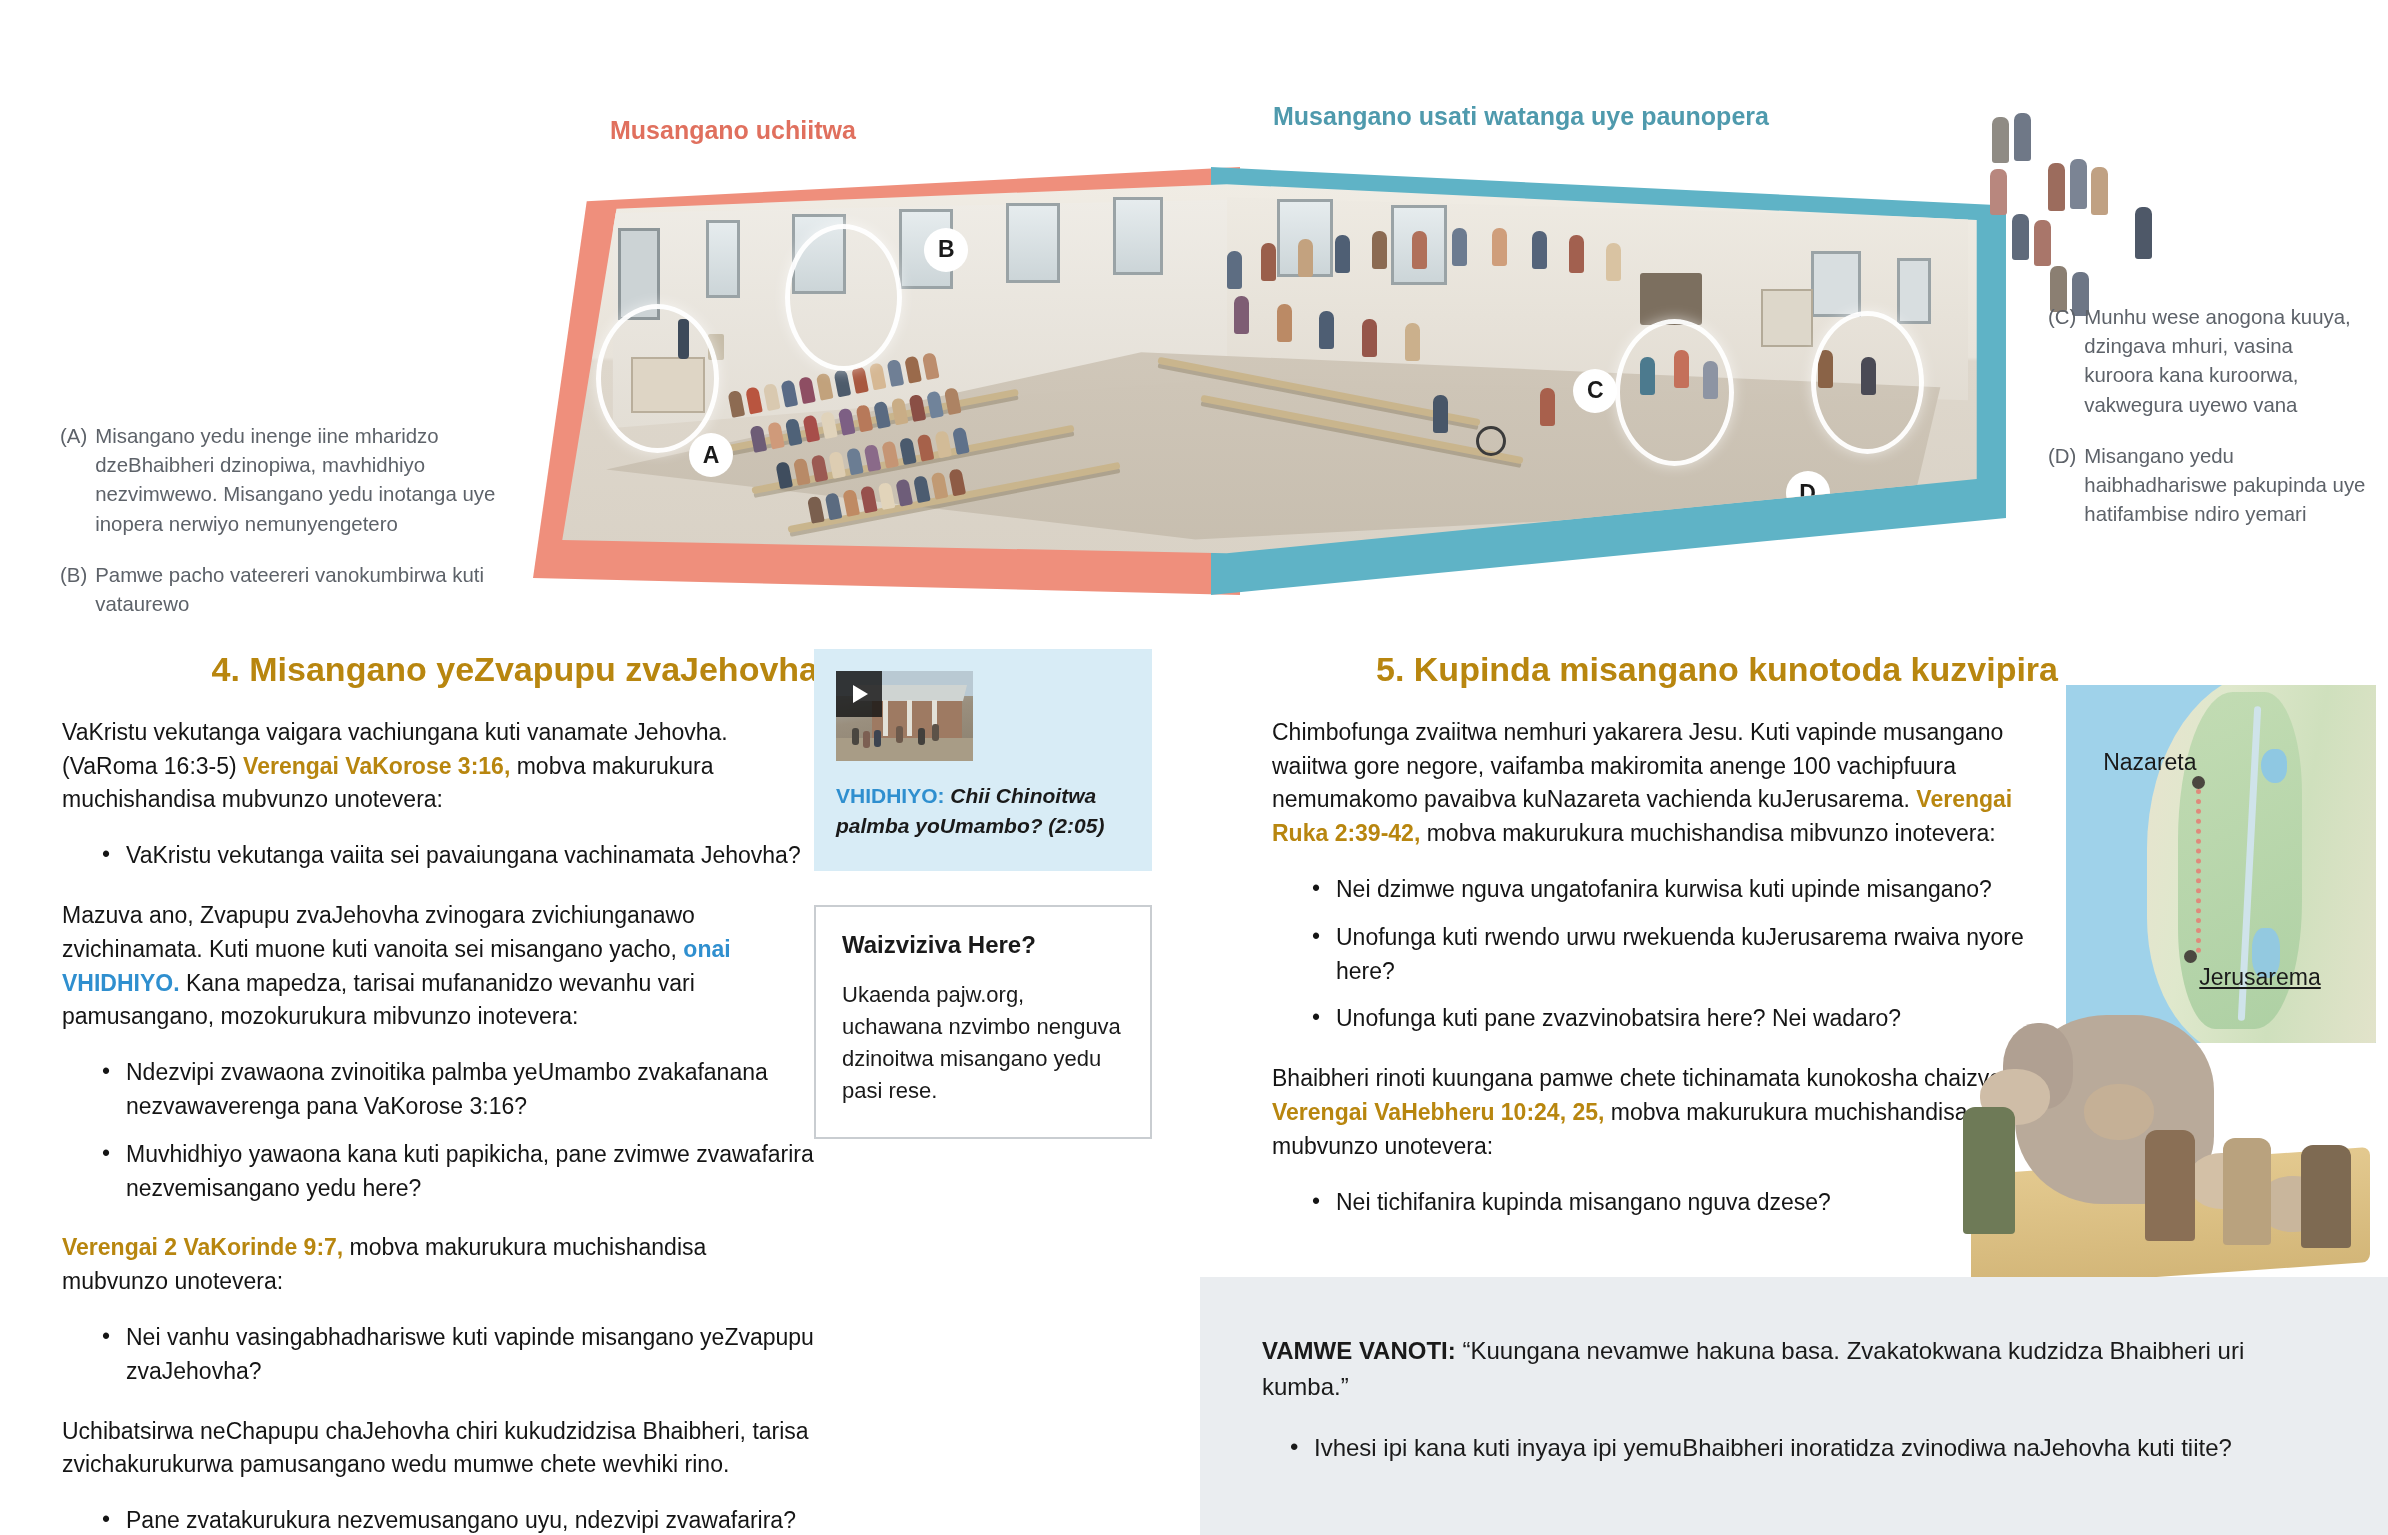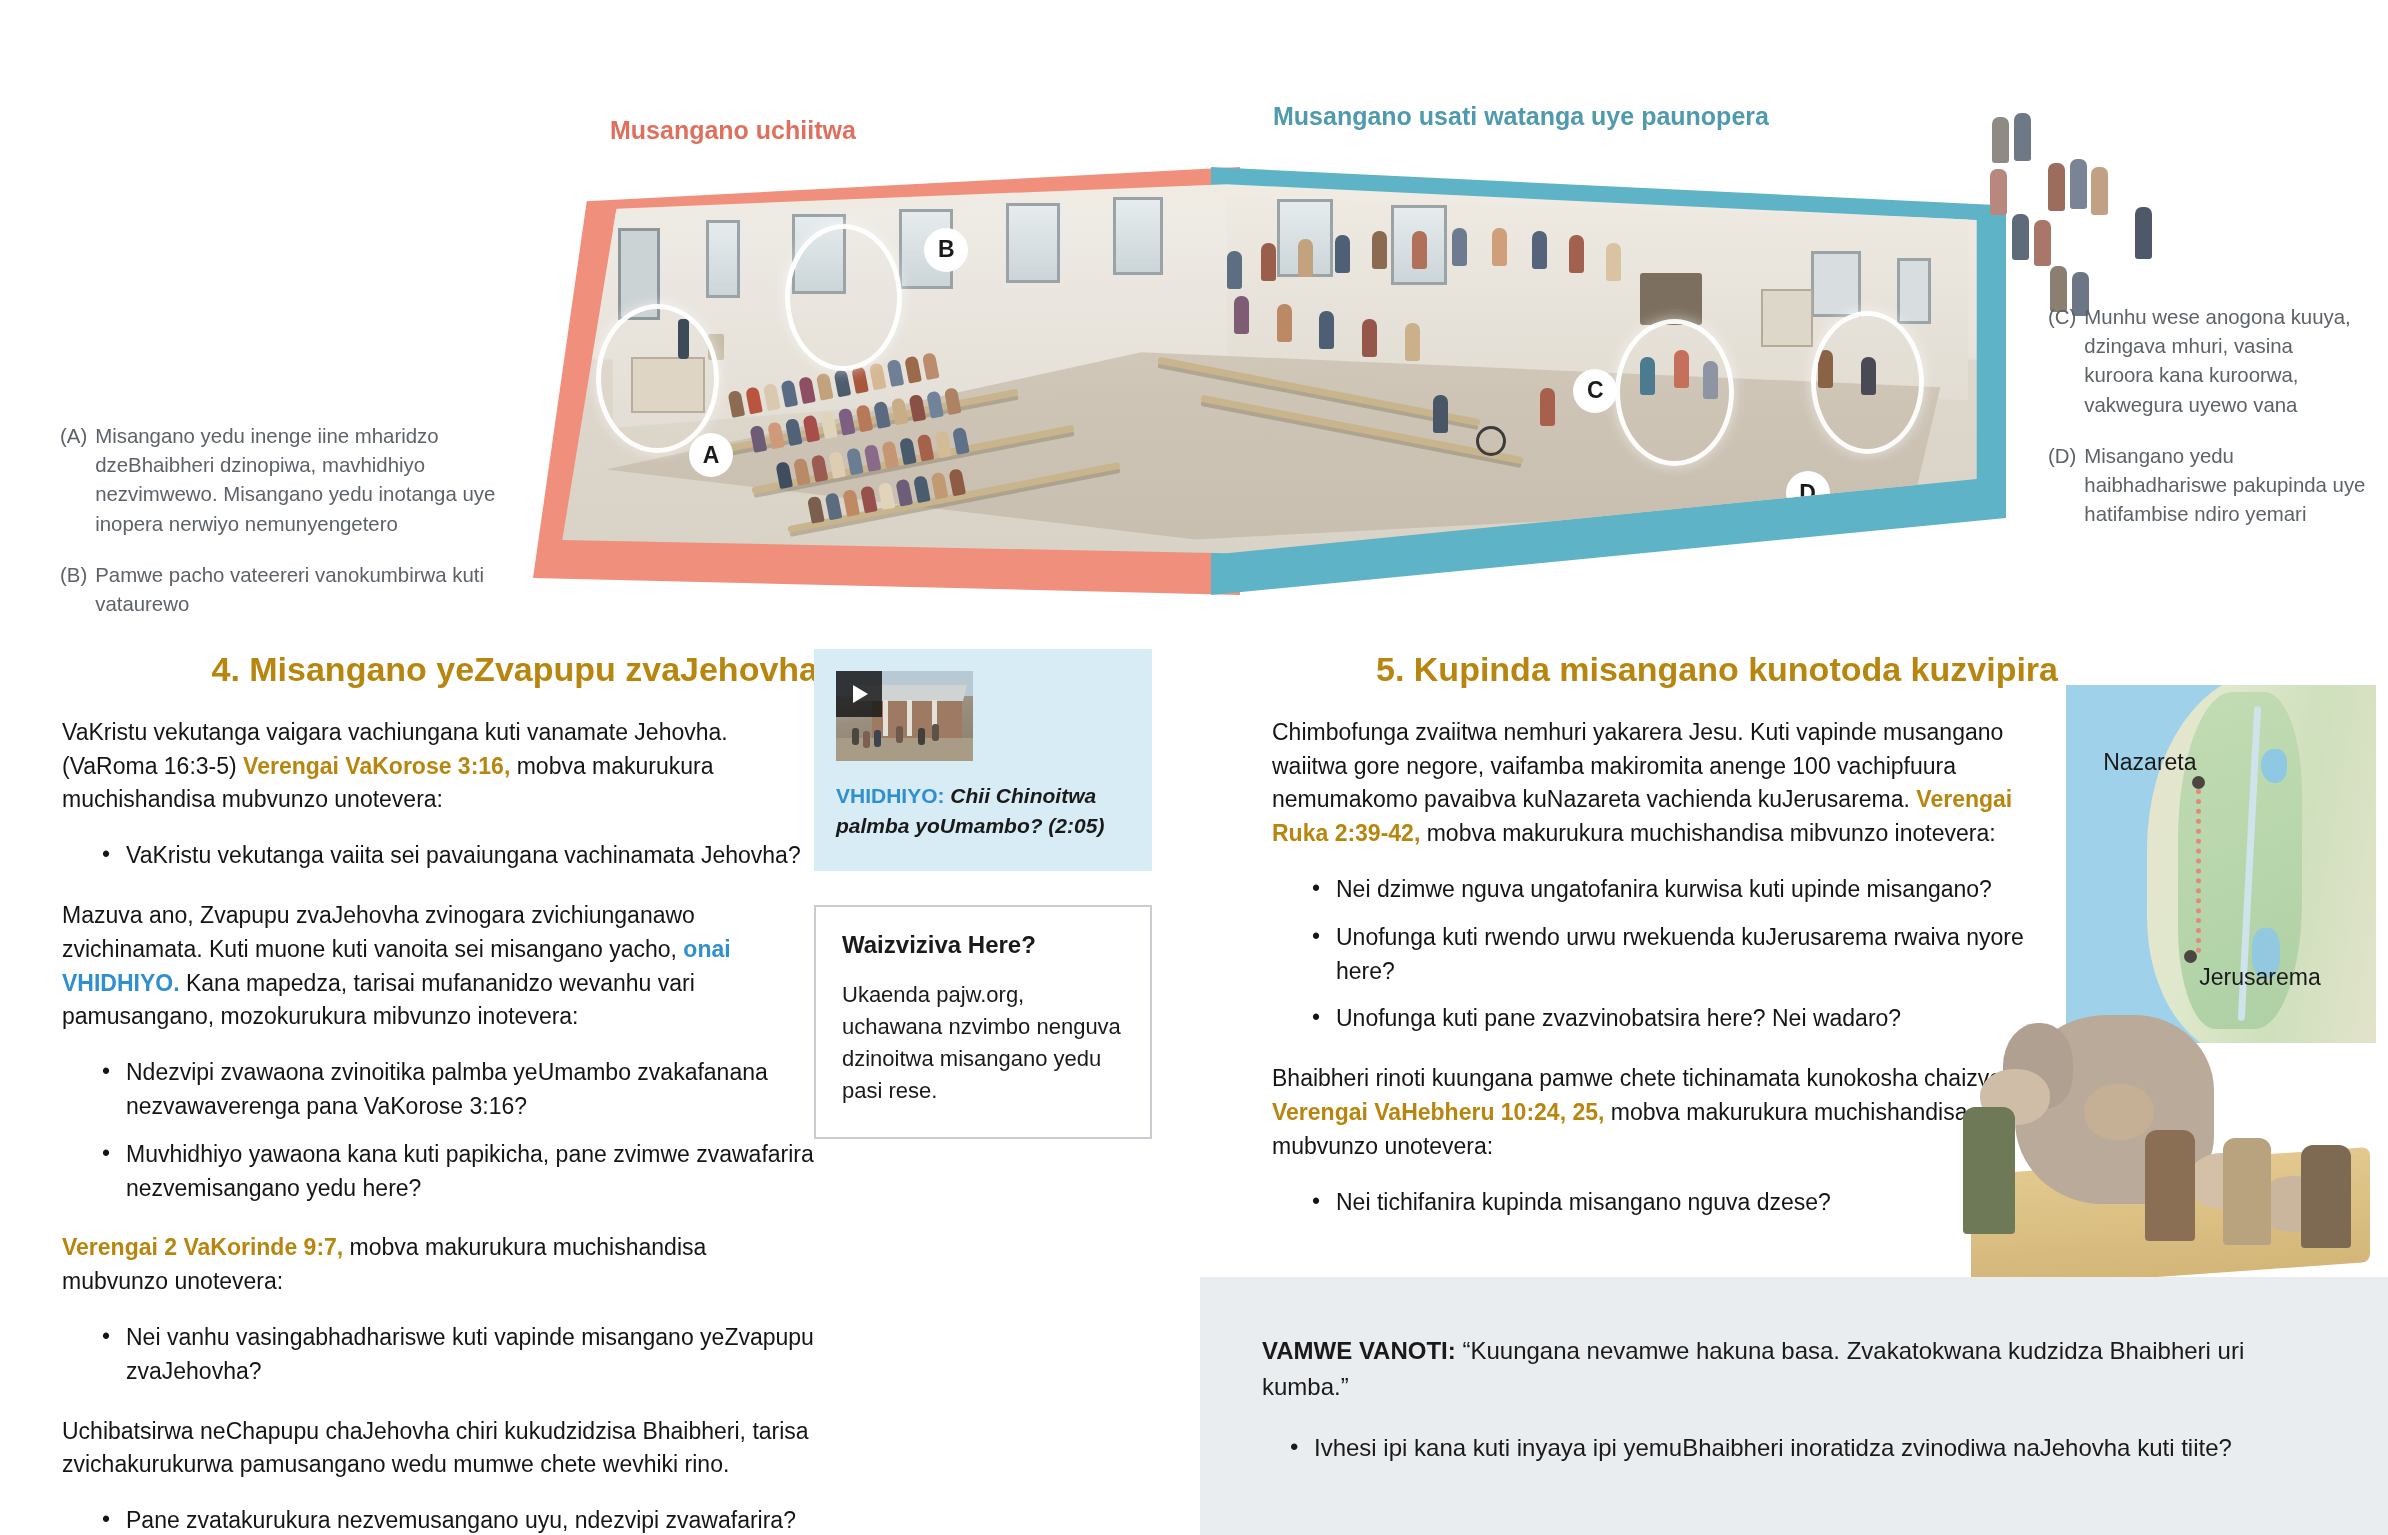--- a/index.html
+++ b/index.html
@@ -520,21 +520,21 @@
     <div class="map-green"></div>
     <div class="map-river"></div>
     <div class="map-lake"></div>
     <div class="map-deadsea"></div>
 
     <div class="map-dot" style="left:40.5%; top:25.5%;"></div>
     <div class="map-dot" style="left:38%;   top:74%;"></div>
     <div class="map-route" style="left:41.8%; top:29%; height:46%;"></div>
 
     <div class="map-label" style="left:12%; top:18%;">Nazareta</div>
-    <div class="map-label" style="left:43%; top:78%;">Jerusarema</div>
+    <div class="map-label" style="left:43%; top:78%;text-decoration:underline;">Jerusarema</div>
   </div>
 
   <div class="travel-illo">
     <div class="ti-ground"></div>
     <div class="ti-donkey" style="left:14%; top:26%;">
       <div class="ti-donkey-head"></div>
     </div>
     <div class="ti-bundle" style="left:6%;  top:40%; background:#cfbda7;"></div>
     <div class="ti-bundle" style="left:30%; top:44%; background:#c5b096;"></div>
     <div class="ti-bundle" style="left:54%; top:62%; background:#d3c0a6;"></div>

